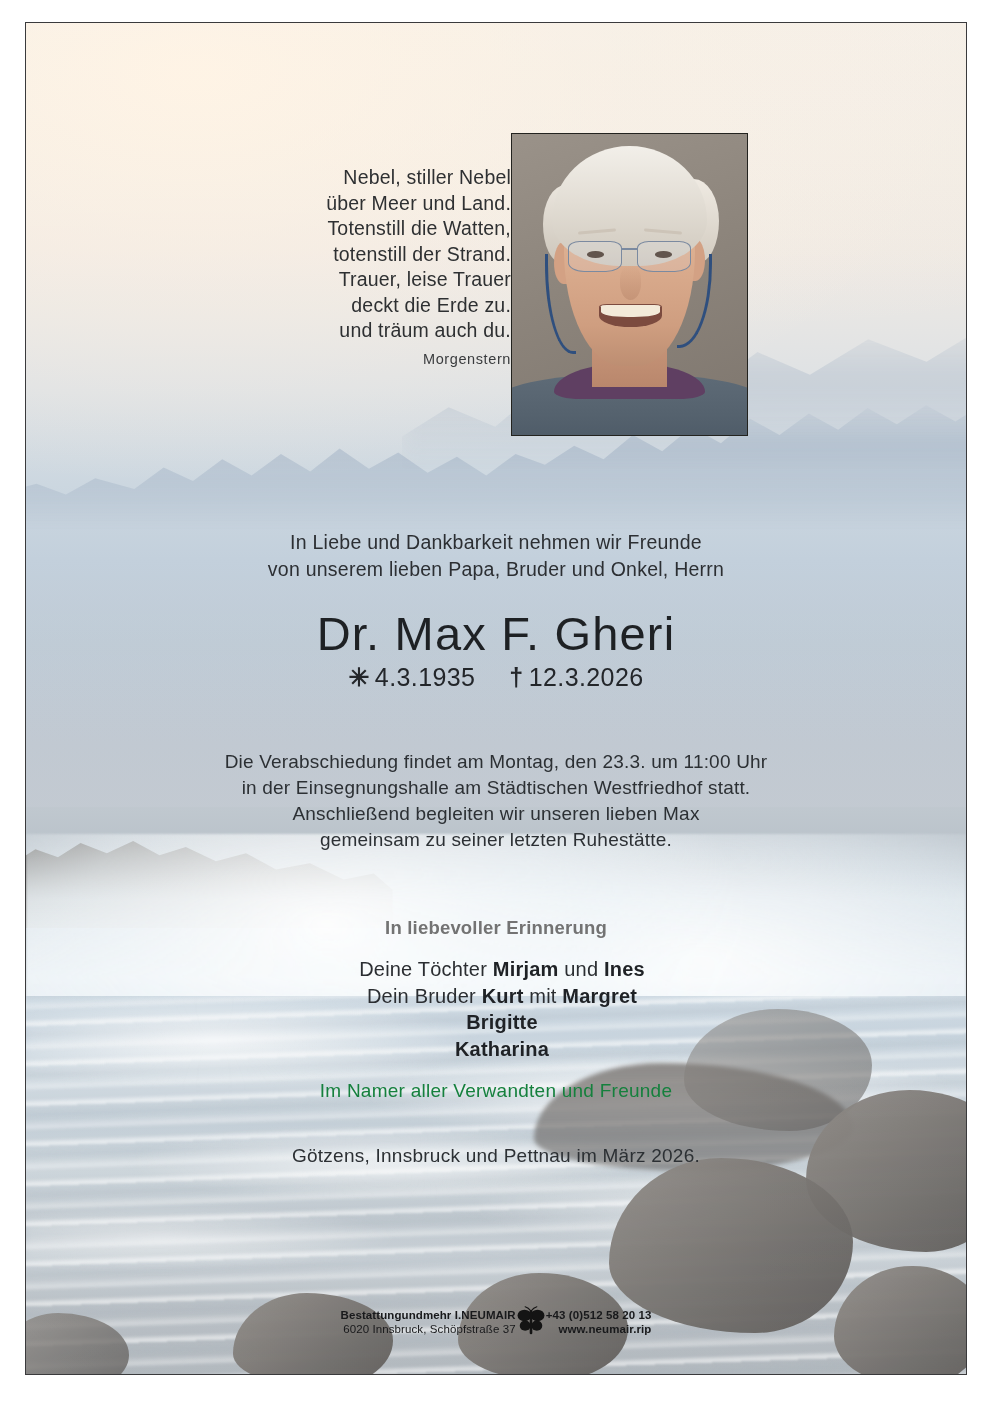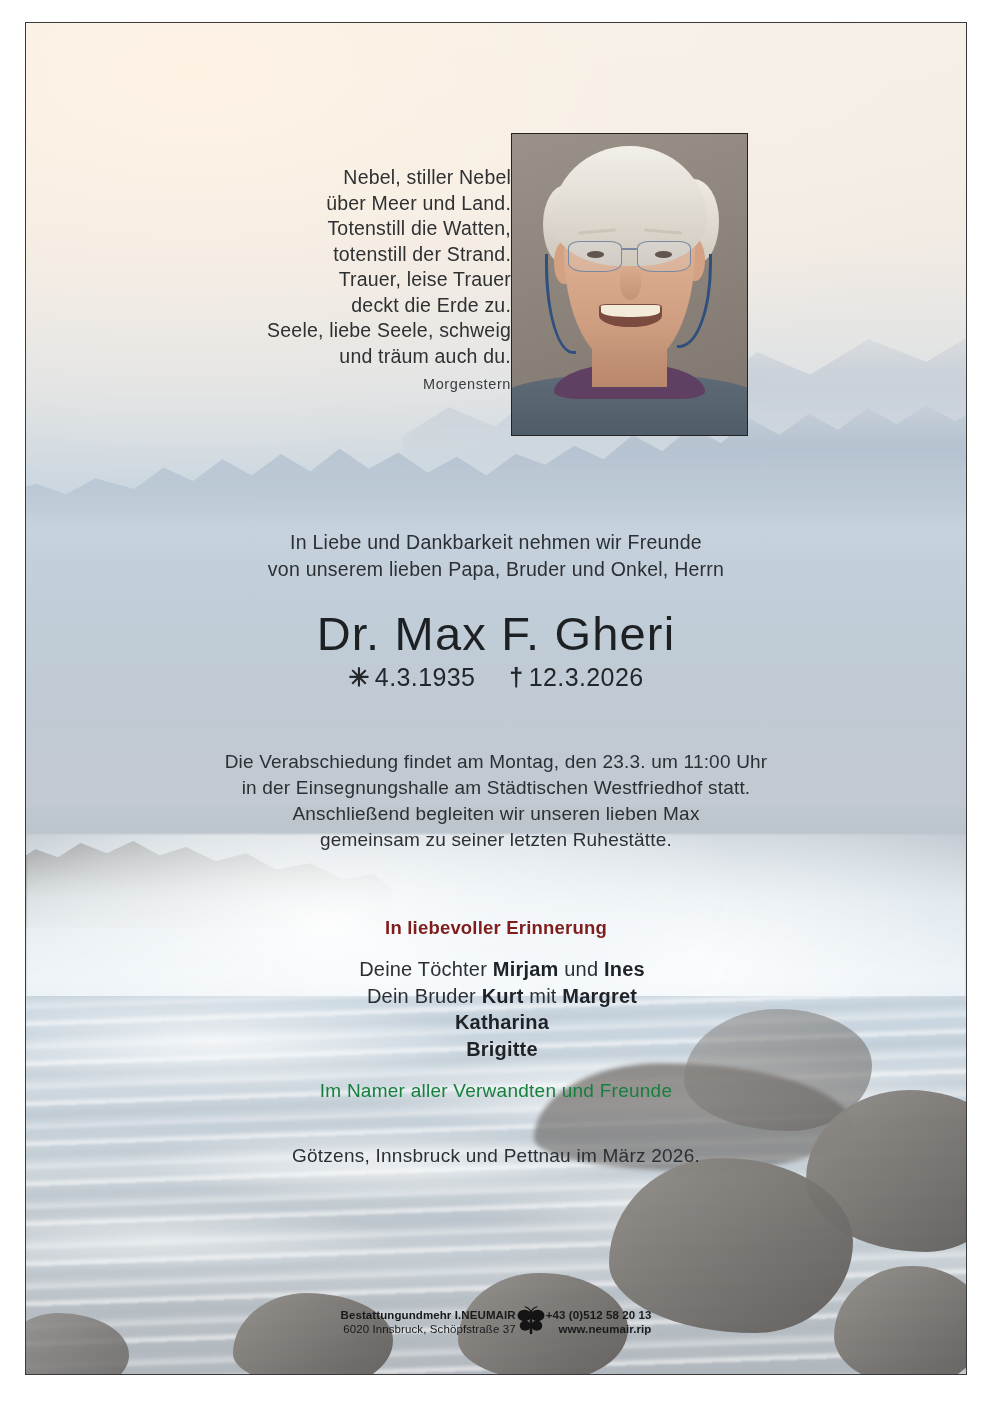--- a/index.html
+++ b/index.html
@@ -402,21 +402,21 @@
     line-height: 26px;
     letter-spacing: 0.2px;
     color: #2c3034;
   }
   .memory-title {
     top: 892px;
     font-size: 18.5px;
     line-height: 26px;
     letter-spacing: 0.2px;
     font-weight: 700;
-    color: #7f1d1d;
+    color: #737373;
   }
   .family {
     top: 933px;
     font-size: 20px;
     line-height: 26.5px;
     letter-spacing: 0.2px;
     color: #2b2e32;
     padding-left: 12px;
   }
   .family b { font-weight: 700; color: #1f2226; }
@@ -493,21 +493,20 @@
 
     <div class="content">
 
       <div class="poem">
         <div class="line">Nebel, stiller Nebel</div>
         <div class="line">über Meer und Land.</div>
         <div class="line">Totenstill die Watten,</div>
         <div class="line">totenstill der Strand.</div>
         <div class="line">Trauer, leise Trauer</div>
         <div class="line">deckt die Erde zu.</div>
-        <div class="line">Seele, liebe Seele, schweig</div>
         <div class="line">und träum auch du.</div>
         <div class="attribution">Morgenstern</div>
       </div>
 
       <div class="portrait-frame">
         <div class="portrait">
           <div class="p-sweater"></div>
           <div class="p-collar"></div>
           <div class="p-neck"></div>
           <div class="p-hair-l"></div>
@@ -555,24 +554,24 @@
       <div class="block memory-title">In liebevoller Erinnerung</div>
 
       <div class="block family">
         <div>
           <span>Deine Töchter </span><b>Mirjam</b><span> und </span><b>Ines</b>
         </div>
         <div>
           <span>Dein Bruder </span><b>Kurt</b><span> mit </span><b>Margret</b>
         </div>
         <div>
-          <b>Katharina</b>
+          <b>Brigitte</b>
         </div>
         <div>
-          <b>Brigitte</b>
+          <b>Katharina</b>
         </div>
       </div>
 
       <div class="block onbehalf">Im Namer aller Verwandten und Freunde</div>
 
       <div class="block places">Götzens, Innsbruck und Pettnau im März 2026.</div>
 
       <div class="footer">
         <div class="footer-left">
           <div class="l1">Bestattungundmehr  I.NEUMAIR</div>

